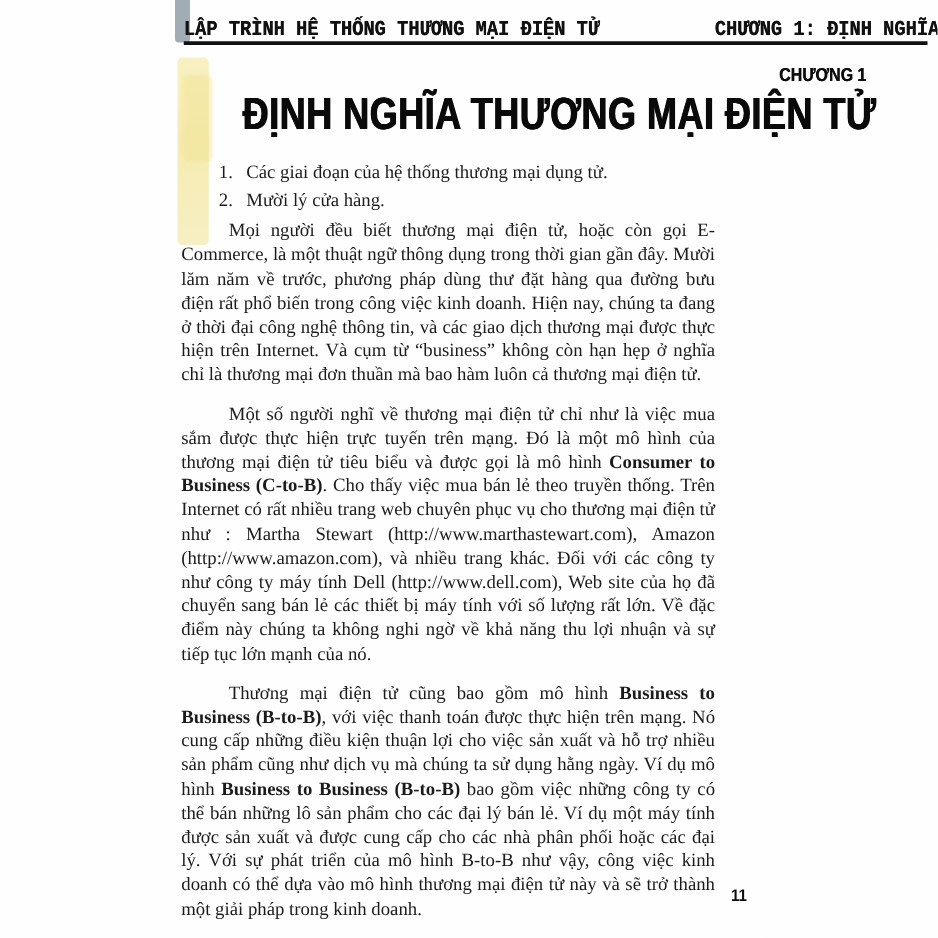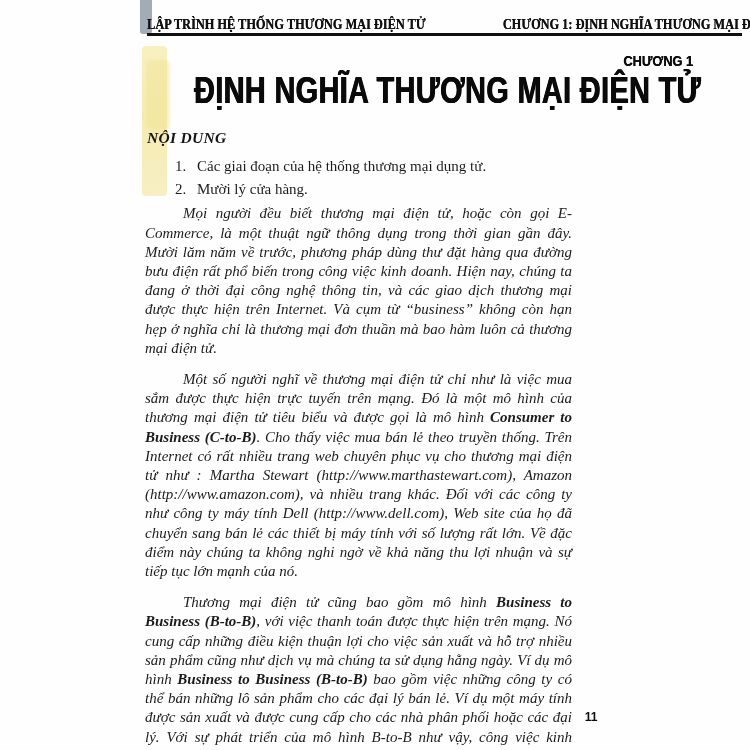--- a/index.html
+++ b/index.html
@@ -25,22 +25,22 @@
     filter:blur(.4px);
   }
   .edge-yellow2{
     position:absolute;left:146px;top:60px;width:24px;height:70px;
     background:#f2e394;opacity:.45;border-radius:5px;filter:blur(1px);
   }
 
   .running-head{
     position:absolute;left:147px;top:18px;width:594px;
     display:flex;justify-content:space-between;align-items:flex-start;
-    font-family:Liberation Serif, serif;
-    font-weight:bold;font-size:14px;line-height:13px;
+    font-family:Liberation Mono, monospace;
+    font-weight:bold;font-size:17px;line-height:13px;
     color:#111;
     text-shadow:.3px 0 0 currentColor;
     white-space:nowrap;
   }
   .running-head .lft{display:inline-block;transform:scaleX(.88);transform-origin:left center;}
   .running-head .rgt{display:inline-block;transform:scaleX(.88);transform-origin:right center;}
   .head-rule{
     position:absolute;left:147px;top:33px;width:595px;height:3px;
     background:#101010;
   }
@@ -72,21 +72,20 @@
     letter-spacing:.3px;margin:0 0 9px 2px;color:#151515;
   }
   .toc-list{margin:0 0 4px 0;padding:0;list-style:none;}
   .toc-item{display:flex;margin:0 0 2.2px 30px;line-height:21px;}
   .toc-item .num{width:22px;flex:none;}
   .paras p{
     margin:0 0 12px 0;
     text-align:justify;
     text-indent:38px;
     color:#1b1b1b;
-    font-style:italic;
   }
   .paras p:last-child{margin-bottom:0;}
   .paras b{font-weight:bold;}
 
   .page-number{
     position:absolute;left:584px;top:709px;
     font-family:"Liberation Sans", sans-serif;
     font-weight:bold;font-size:13.5px;color:#0d0d0d;
   }
   .page-number span{display:inline-block;transform:scaleX(.9);}
@@ -108,21 +107,20 @@
 
   <div class="chapter-label">
     <span>CHƯƠNG 1</span>
   </div>
 
   <h1 class="page-title">
     <span>ĐỊNH NGHĨA THƯƠNG MẠI ĐIỆN TỬ</span>
   </h1>
 
   <div class="content">
-    <div class="section-heading">NỘI DUNG</div>
     <ol class="toc-list">
         <li class="toc-item">
           <span class="num">1.</span>
           <span>Các giai đoạn của hệ thống thương mại dụng tử.</span>
         </li>
         <li class="toc-item">
           <span class="num">2.</span>
           <span>Mười lý cửa hàng.</span>
         </li>
       </ol>

